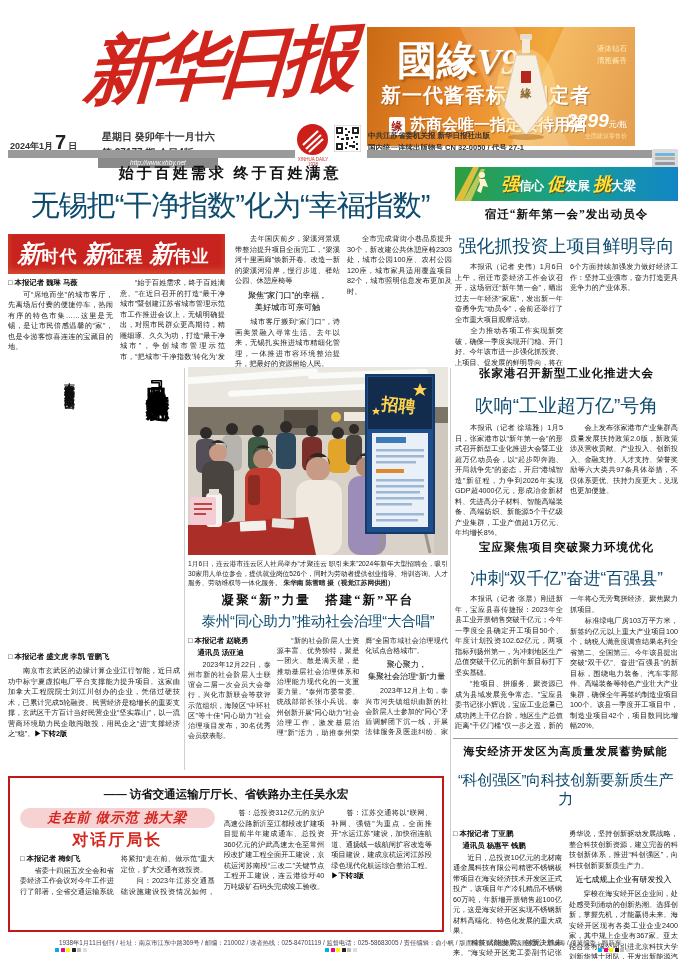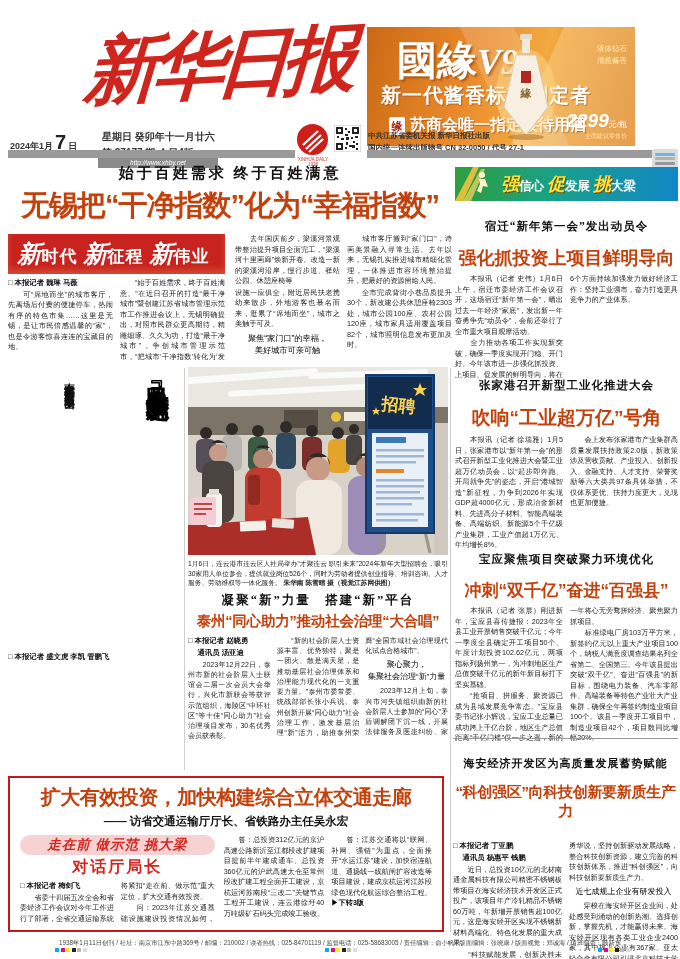--- a/index.html
+++ b/index.html
@@ -41,21 +41,21 @@
 .ad-line2 .t { font-size:16px; font-weight:900; color:#fff; text-shadow:1px 1px 1px rgba(120,50,0,.45); }
 .ad-tags { position:absolute; right:8px; top:16px; font-size:7.5px; color:#ffe9b0; line-height:1.6; text-align:center; }
 .ad-price { position:absolute; right:8px; bottom:5px; color:#fff; text-align:right; }
 .ad-price .num { font-size:19px; font-weight:900; font-style:italic; }
 .ad-price .unit { font-size:8px; }
 .ad-price .note { font-size:6px; color:#ffe0a0; }
 .ad-bottle { position:absolute; right:78px; top:6px; }
 
 
 .kicker { font-family:"Liberation Serif",serif; font-weight:bold; text-align:center; color:#111; }
-.headline { font-weight:700; text-align:center; color:#c2410c; font-family:"Liberation Sans",sans-serif; }
+.headline { font-weight:400; text-align:center; color:#0c4a6e; font-family:"Liberation Sans",sans-serif; }
 .bodytxt { font-size:7.2px; line-height:1.46; text-align:justify; color:#222; }
 .bodytxt p { margin-bottom:1px; }
 .byline { font-size:7.4px; font-weight:bold; color:#111; }
 .subhead { font-size:8px; font-weight:400; text-align:center; line-height:1.5; margin:3px 0; color:#000; }
 .jump { font-weight:900; font-size:7.2px; color:#000; }
 .c2 { column-count:2; column-gap:7px; column-fill:auto; overflow:hidden; }
 .c3 { column-count:3; column-gap:6px; column-fill:auto; overflow:hidden; }
 
 
 .lead { left:8px; top:164px; width:444px; }
@@ -72,21 +72,21 @@
 .lead-right .c2 { height:136px; }
 .lead .subhead { font-size:8.2px; }
 
 
 .strip { left:455px; top:167px; width:223px; height:34px; overflow:hidden;
   background:linear-gradient(90deg,#2f9e3e,#18a189 45%,#1286c6); }
 .strip .txt { position:absolute; left:46px; top:0; height:23px; line-height:34px; white-space:nowrap; }
 .strip .big { font-size:18px; font-weight:900; font-style:italic; color:#ffe23c; text-shadow:1px 1px 0 #6b4a00; }
 .strip .nm { font-size:12.5px; font-weight:800; color:#fff; margin-right:3px; }
 .rail-art { left:455px; width:223px; }
-.rail-art .kicker { font-size:11.5px; letter-spacing:1px;margin-top:12px; }
+.rail-art .kicker { font-size:11.5px; letter-spacing:1px; }
 .rail-art .headline { margin-top:12px; }
 .rail-art .c2 { margin-top:4px; }
 .hrline { background:#999; height:1px; }
 .vline { background:#cfcfcf; width:1px; }
 
 
 .nanjing { left:8px; top:368px; width:172px; height:404px; }
 .vhead { position:absolute; top:0; right:6px; height:276px; writing-mode:vertical-rl; font-size:23px;
   font-weight:900; letter-spacing:1px; color:#000; }
 .vkick { position:absolute; top:6px; right:104px; height:268px; writing-mode:vertical-rl; font-size:10.5px;
@@ -241,21 +241,20 @@
       </div>
       <div class="c2 bodytxt">
         <p class="byline">□ 本报记者 魏琳 马薇</p>
         <p>　　可“席地而坐”的城市客厅，先离场后付费的便捷停车，热闹有序的特色市集……这里是无锡，是让市民倍感温馨的“家”，也是令游客惊喜连连的宝藏目的地。</p>
         <p>　　“始于百姓需求，终于百姓满意。”在近日召开的打造“最干净城市”暨创建江苏省城市管理示范市工作推进会议上，无锡明确提出，对照市民群众更高期待，精雕细琢、久久为功，打造“最干净城市”，争创城市管理示范市，“把城市‘干净指数’转化为‘发展指数’‘幸福指数’。”无锡市委书记杜小刚说。</p>
       </div>
     </div>
     <div class="lead-right">
       <div class="c2 bodytxt">
         <p>　　去年国庆前夕，梁溪河景观带整治提升项目全面完工，“梁溪河十里画廊”焕新开卷。改造一新的梁溪河沿岸，慢行步道、驿站公园、休憩座椅等</p>
-        <p>设施一应俱全，附近居民扶老携幼来散步，外地游客也慕名而来，逛累了“席地而坐”，城市之美触手可及。</p>
         <div class="subhead">
           <div>聚焦“家门口”的幸福，</div>
           <div>美好城市可亲可触</div>
         </div>
         <p>　　城市客厅搬到“家门口”，诗画美景融入寻常生活。去年以来，无锡扎实推进城市精细化管理，一体推进市容环境整治提升，把最好的资源留给人民。</p>
         <p>　　全市完成背街小巷品质提升30个，新改建公共休憩座椅2303处，城市公园100座、农村公园120座，城市家具适用覆盖项目82个，城市照明信息发布更加及时。</p>
       </div>
     </div>
   </div>
 </div>
@@ -315,20 +314,23 @@
   </div>
 </div>
 
 <div class="abs vline" style="left:184px;top:368px;height:402px;"></div>
 <div class="abs vline" style="left:450px;top:368px;height:564px;"></div>
 
 <div class="abs nanjing">
   <div class="vhead">以民企之『进』促经济之『稳』</div>
   <div class="vkick">南京玄武千方百计当好民企『坚实靠山』</div>
   <div class="byline">□ 本报记者 盛文虎 李凯 管鹏飞</div>
+  <div class="bodytxt">
+    <span>　　南京市玄武区的边缘计算企业江行智能，近日成功中标宁夏虚拟电厂平台支撑能力提升项目。这家由加拿大工程院院士刘江川创办的企业，凭借过硬技术，已累计完成5轮融资。民营经济是稳增长的重要支撑，玄武区千方百计当好民营企业“坚实靠山”，以一流营商环境助力民企敢闯敢投，用民企之“进”支撑经济之“稳”。</span><span class="jump">▶下转2版</span>
+  </div>
 </div>
 
 <div class="abs photo">
   <svg width="260" height="188" viewBox="0 0 260 188">
     <rect width="260" height="188" fill="#d9d2c8"></rect>
     <rect width="260" height="42" fill="#eae6e0"></rect>
     <g fill="#fff" opacity="0.8">
       <rect x="-10" y="6" width="140" height="7" rx="3.5" transform="rotate(-4 60 10)"></rect>
       <rect x="40" y="20" width="150" height="6" rx="3" transform="rotate(-3 115 23)"></rect>
       <rect x="120" y="4" width="120" height="6" rx="3" transform="rotate(-2 180 7)"></rect>
@@ -419,21 +421,20 @@
     <p>　　“新的社会阶层人士资源丰富、优势独特，聚是一团火、散是满天星，是推动基层社会治理体系和治理能力现代化的一支重要力量。”泰州市委常委、统战部部长张小兵说。泰州创新开展“同心助力”社会治理工作，激发基层治理“新”活力，助推泰州荣膺“全国市域社会治理现代化试点合格城市”。</p>
     <div class="subhead">
       <div>聚心聚力，</div>
       <div>集聚社会治理“新”力量</div>
     </div>
     <p><span>　　2023年12月上旬，泰兴市河失镇组织由新的社会阶层人士参加的“同心”矛盾调解团下沉一线，开展法律服务及医患纠纷、家庭纠纷、劳动纠纷等矛盾调解服务。</span></p>
   </div>
 </div>
 
 <div class="abs transport">
-  <div class="headline">扩大有效投资，加快构建综合立体交通走廊</div>
   <div class="subtitle">—— 访省交通运输厅厅长、省铁路办主任吴永宏</div>
   <div class="tr-body">
     <div class="tr-left">
       <div class="pinkbanner">走在前 做示范 挑大梁</div>
       <div class="dialog">对话厅局长</div>
       <div class="c2 bodytxt">
         <p class="byline">□ 本报记者 梅剑飞</p>
         <p>　　省委十四届五次全会和省委经济工作会议对今年工作进行了部署，全省交通运输系统将紧扣“走在前、做示范”重大定位，扩大交通有效投资。</p>
         <p>　　问：2023年江苏交通基础设施建设投资情况如何，2024年投资计划是多少？</p>
       </div>

